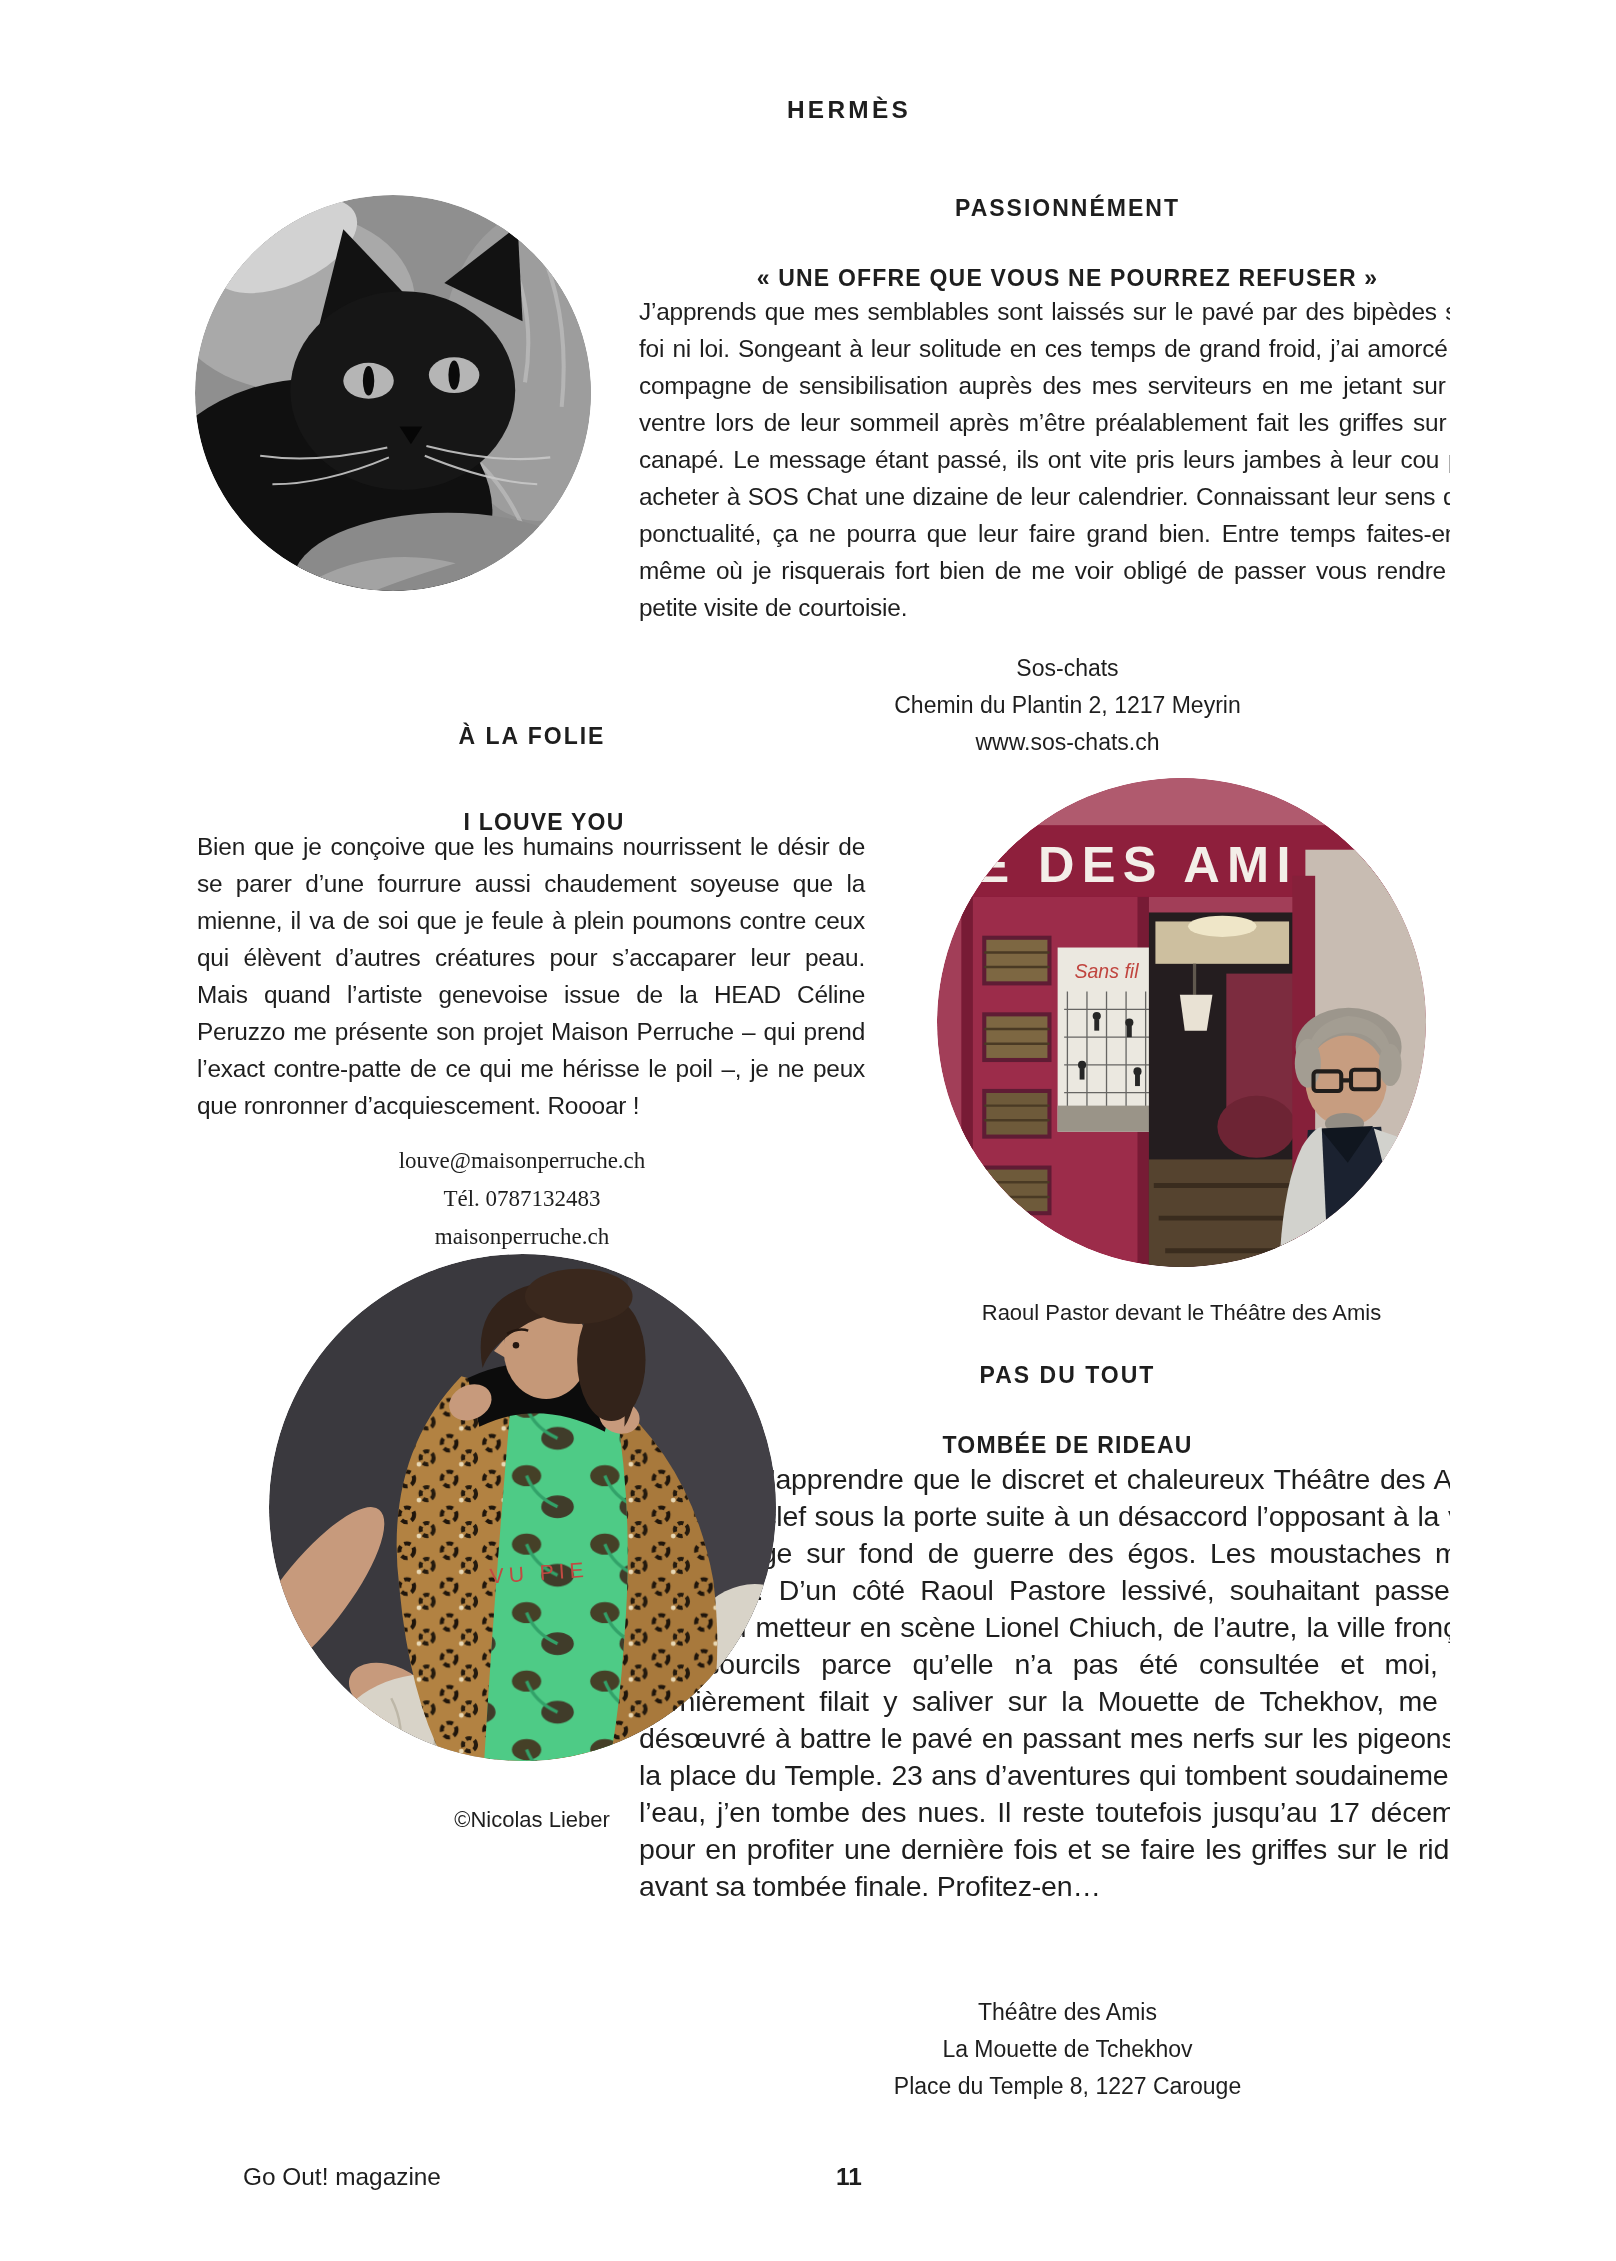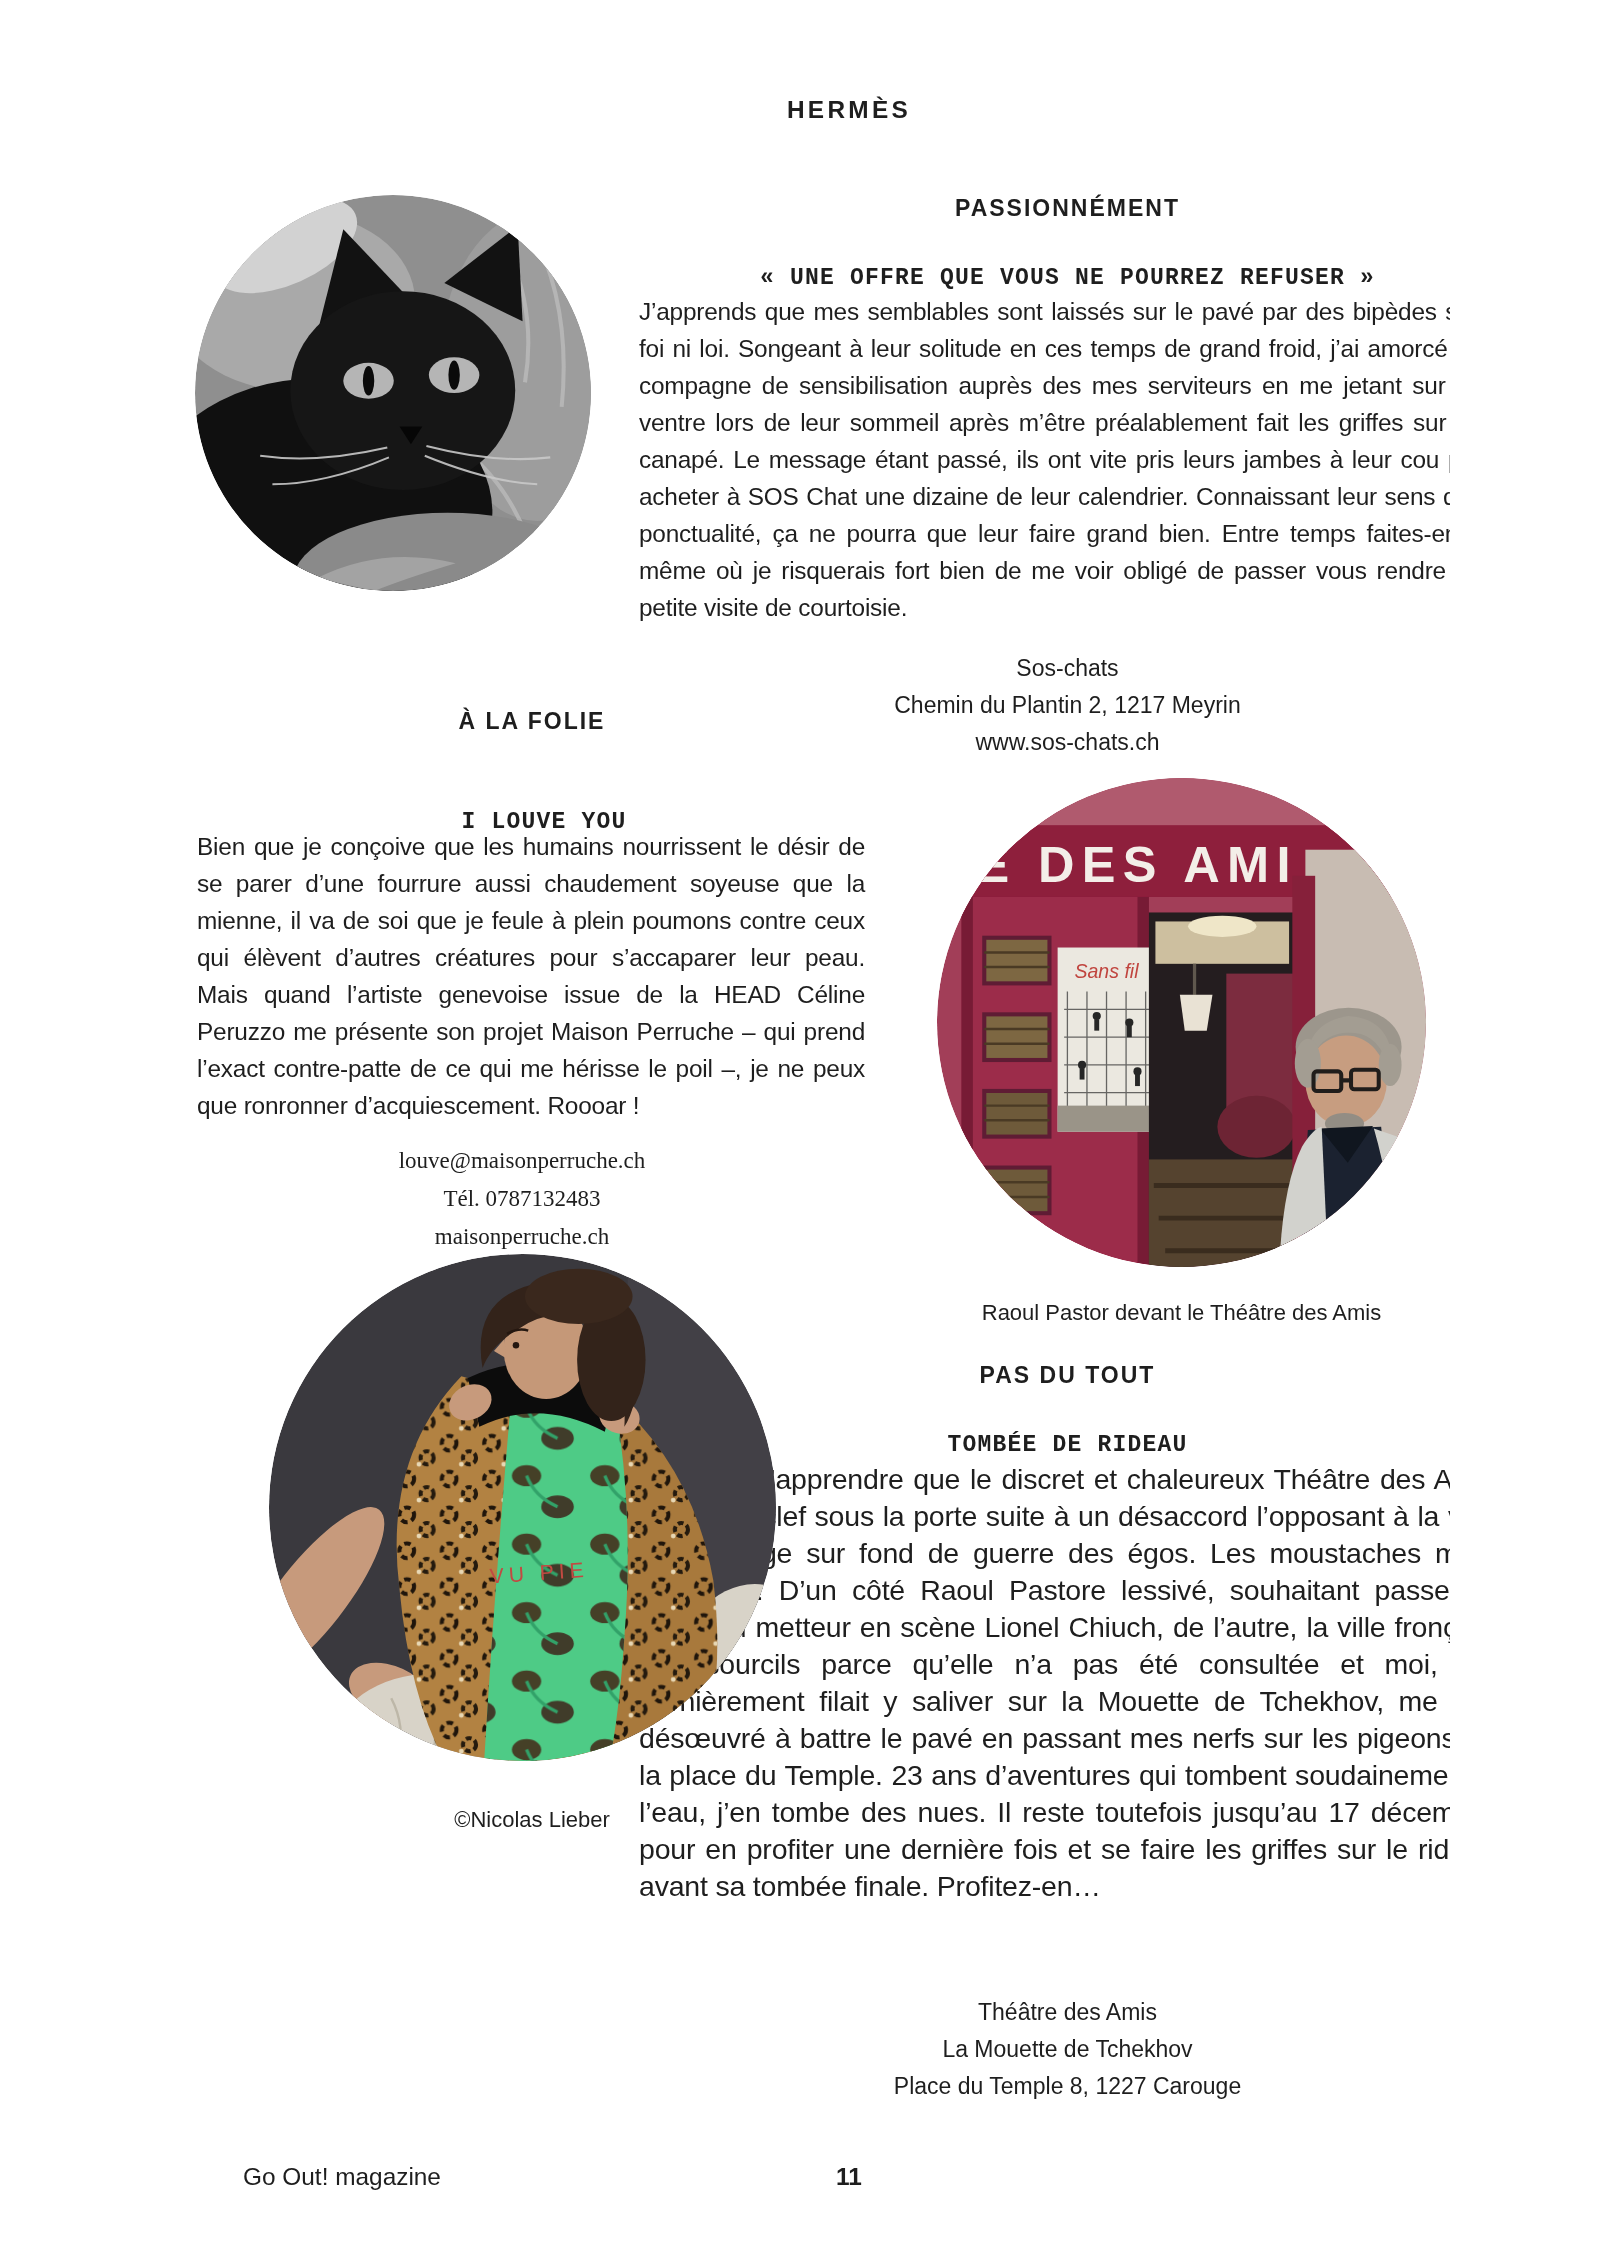--- a/index.html
+++ b/index.html
@@ -3,21 +3,21 @@
 <meta charset="utf-8">
 <style>
   html,body{margin:0;padding:0;background:#ffffff;}
   .page{
     position:relative;width:1450px;height:2261px;background:#ffffff;
     font-family:"Liberation Sans","DejaVu Sans",sans-serif;color:#1e1e1e;overflow:hidden;
   }
   .abs{position:absolute;}
   .heading{font-weight:bold;font-size:23px;letter-spacing:2px;text-align:center;}
   .page-title{font-weight:bold;font-size:24.4px;letter-spacing:3.3px;text-align:center;}
-  .subheading{font-weight:bold;font-size:23px;letter-spacing:1.2px;text-align:center;font-family:Liberation Mono, monospace;}
+  .subheading{font-weight:bold;font-size:23px;letter-spacing:1.2px;text-align:center;}
   .bodytext{text-align:justify;letter-spacing:-0.2px;hyphens:none;}
   .b30{font-size:24.4px;line-height:37px;}
   .b35{font-size:28.5px;line-height:37px;}
   .centerblock{text-align:center;font-size:23px;line-height:37px;}
   .caption{text-align:center;font-size:22px;line-height:35px;}
   .contact{text-align:center;font-size:23px;line-height:38px;}
   .photo{position:absolute;border-radius:50%;overflow:hidden;}
   .photo svg{display:block;}
   .footer-mag{font-size:24.4px;}
   .footer-page{font-weight:bold;font-size:24.4px;text-align:center;}
@@ -72,21 +72,21 @@
     <h3 class="abs subheading" style="left:639px;top:265px;width:857px;margin:0;">« UNE OFFRE QUE VOUS NE POURREZ REFUSER »</h3>
     <p class="abs bodytext b30" style="left:639px;top:293px;width:857px;margin:0;">J’apprends que mes semblables sont laissés sur le pavé par des bipèdes sans foi ni loi. Songeant à leur solitude en ces temps de grand froid, j’ai amorcé une compagne de sensibilisation auprès des mes serviteurs en me jetant sur leur ventre lors de leur sommeil après m’être préalablement fait les griffes sur leur canapé. Le message étant passé, ils ont vite pris leurs jambes à leur cou pour acheter à SOS Chat une dizaine de leur calendrier. Connaissant leur sens de la ponctualité, ça ne pourra que leur faire grand bien. Entre temps faites-en de même où je risquerais fort bien de me voir obligé de passer vous rendre une petite visite de courtoisie.</p>
     <div class="abs centerblock" style="left:639px;top:650px;width:857px;">
       <div>Sos-chats</div>
       <div>Chemin du Plantin 2, 1217 Meyrin</div>
       <div>www.sos-chats.ch</div>
     </div>
   </section>
 
   <section>
-    <h2 class="abs heading" style="left:190px;top:708px;width:684px;margin:0;">À LA FOLIE</h2>
+    <h2 class="abs heading" style="left:190px;top:723px;width:684px;margin:0;">À LA FOLIE</h2>
     <h3 class="abs subheading" style="left:190px;top:797px;width:684px;margin:12px;">I LOUVE YOU</h3>
     <p class="abs bodytext b30" style="left:197px;top:828px;width:668px;margin:0;">Bien que je conçoive que les humains nourrissent le désir de se parer d’une fourrure aussi chaudement soyeuse que la mienne, il va de soi que je feule à plein poumons contre ceux qui élèvent d’autres créatures pour s’accaparer leur peau. Mais quand l’artiste genevoise issue de la HEAD Céline Peruzzo me présente son projet Maison Perruche – qui prend l’exact contre-patte de ce qui me hérisse le poil –, je ne peux que ronronner d’acquiescement. Roooar !</p>
     <div class="abs contact" style="left:180px;top:1142px;width:684px;font-family:Liberation Serif, serif;">
       <div>louve@maisonperruche.ch</div>
       <div>Tél. 0787132483</div>
       <div>maisonperruche.ch</div>
     </div>
   </section>
 
   <figure class="photo" style="left:937px;top:778px;width:489px;height:489px;margin:0;">

